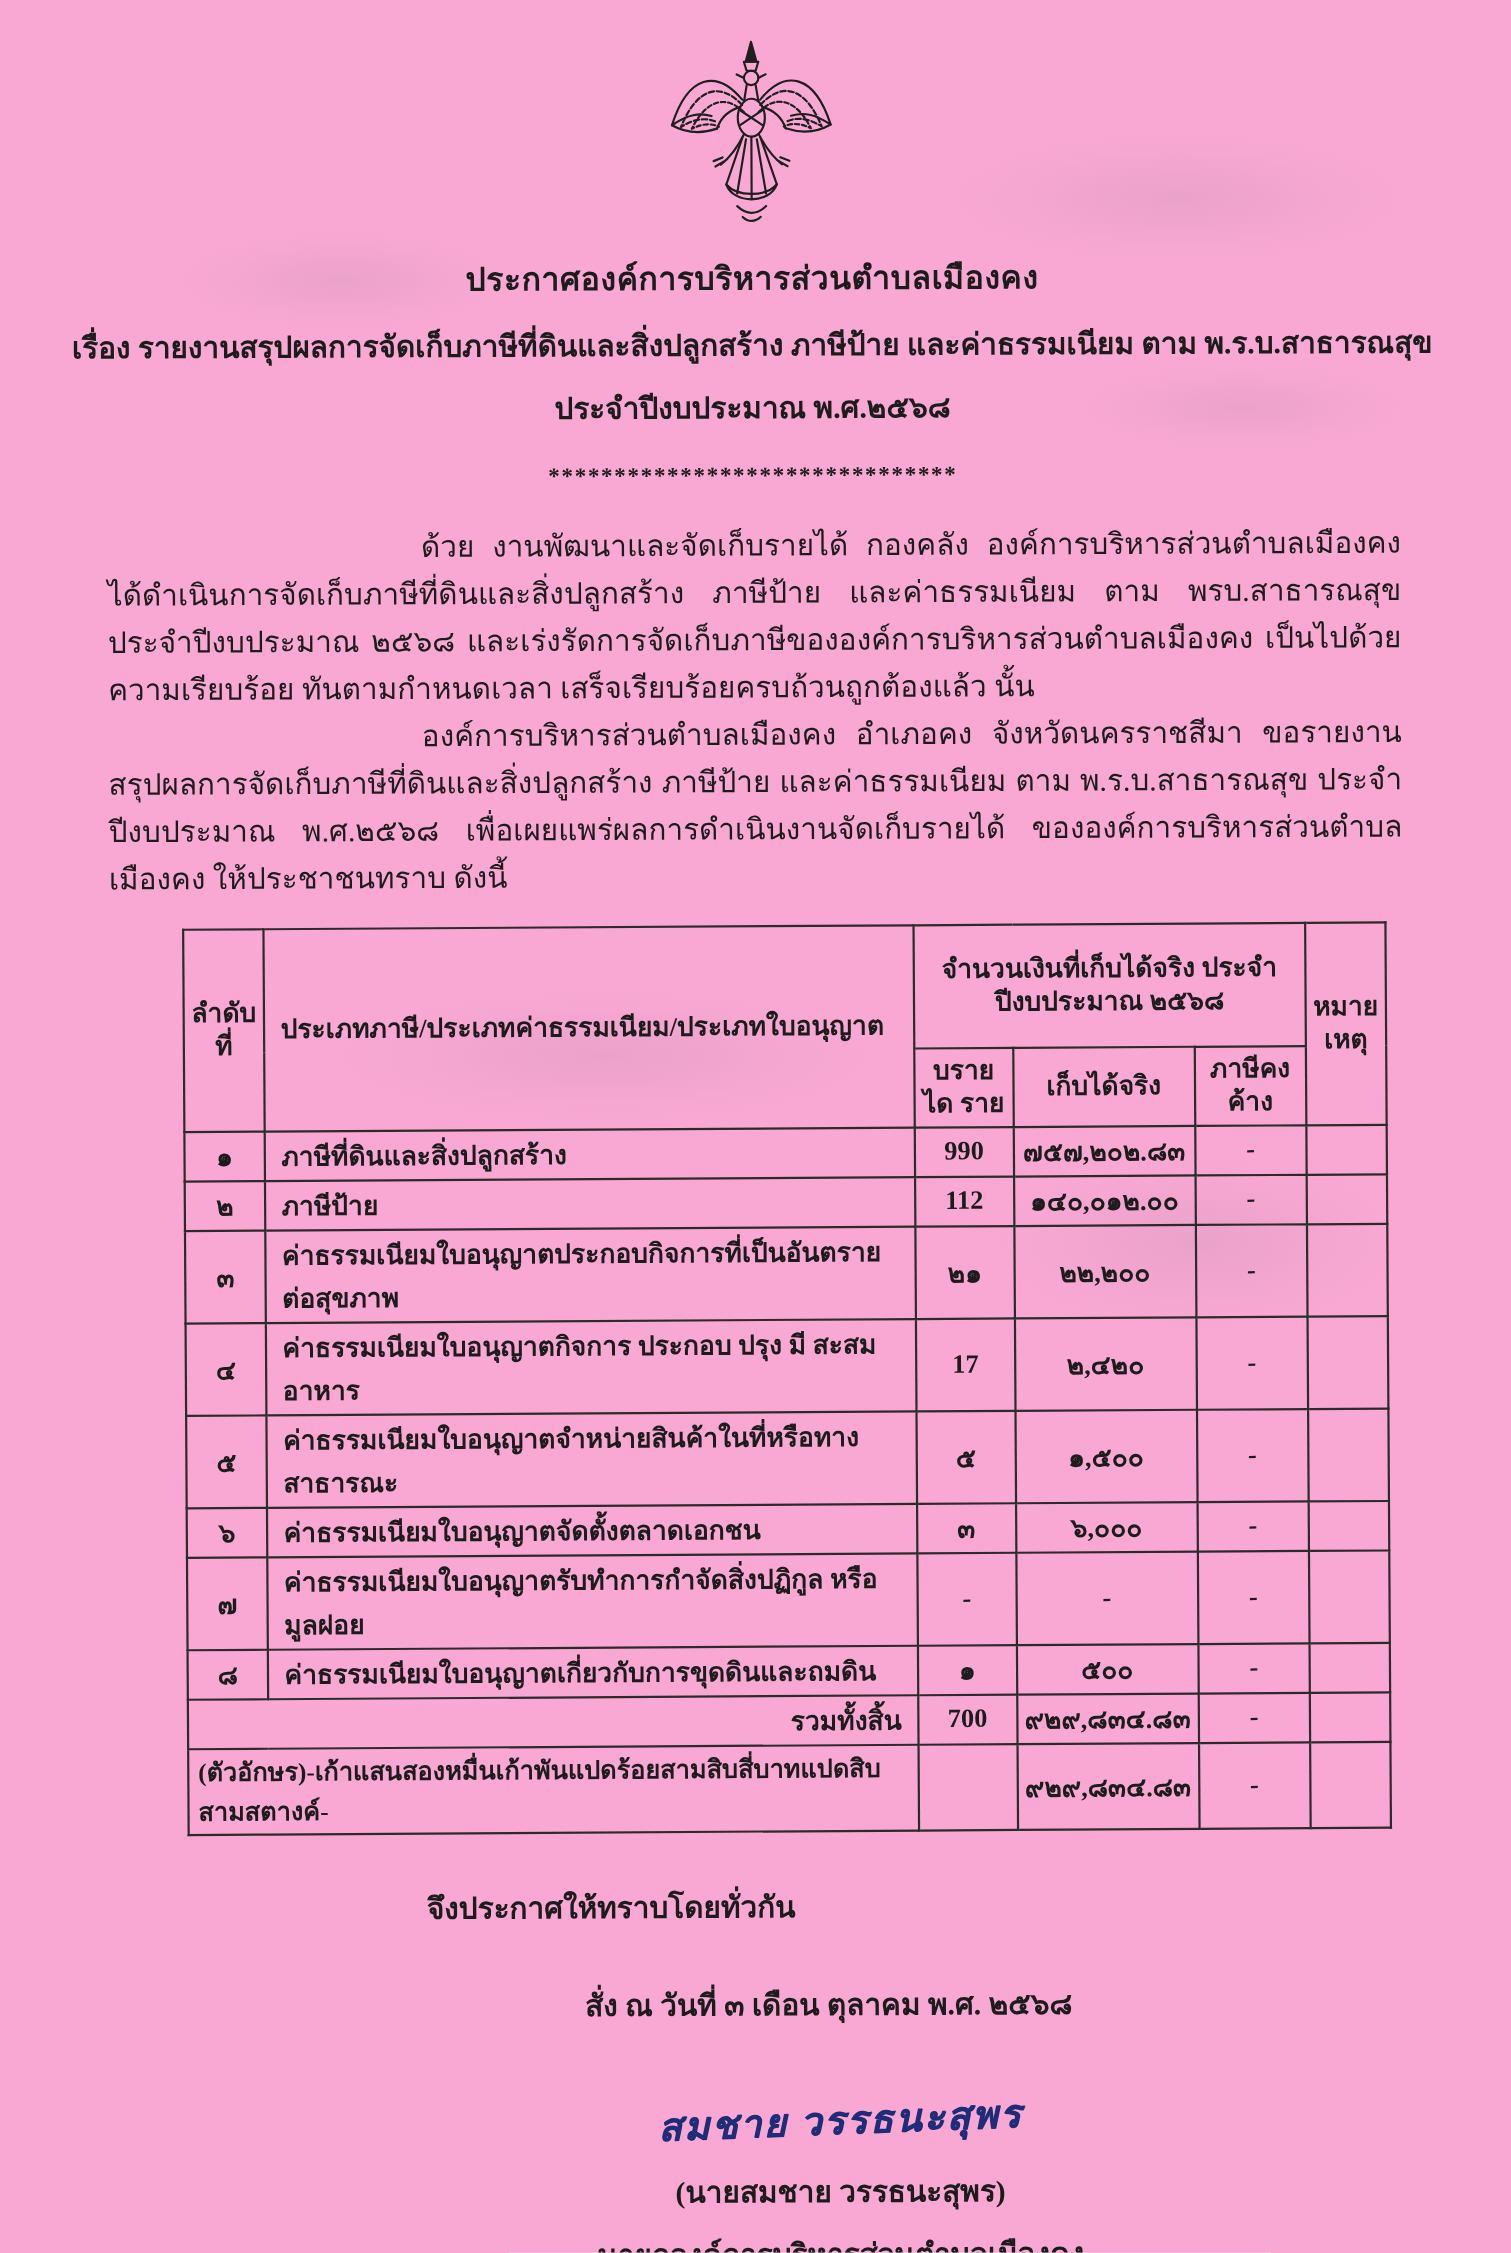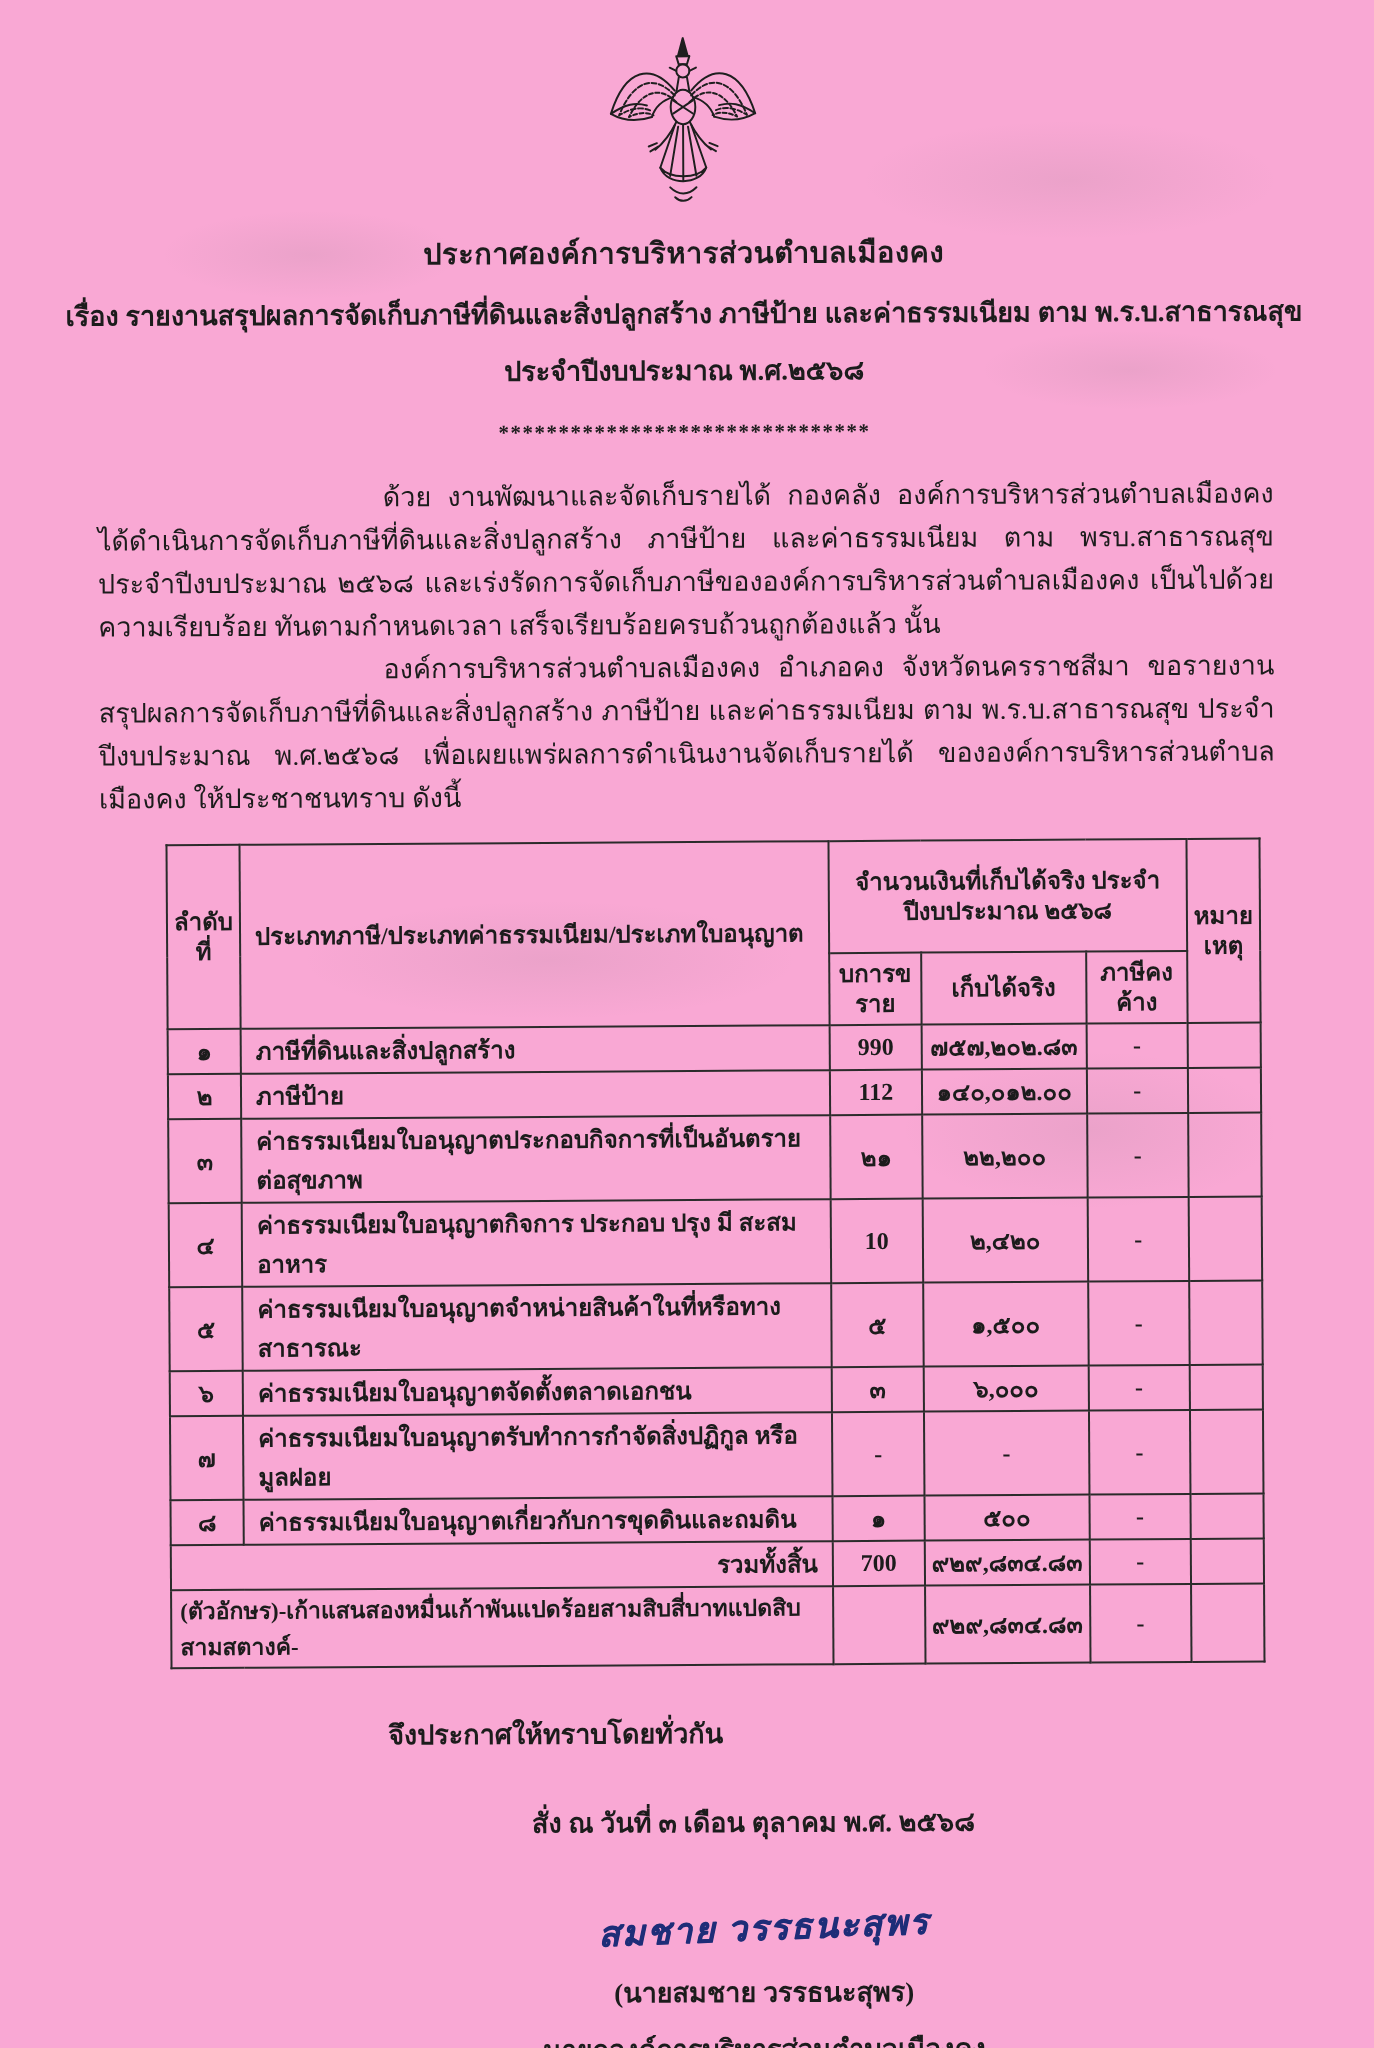--- a/index.html
+++ b/index.html
@@ -133,21 +133,21 @@
 
     <table class="report">
       <tbody>
         <tr class="header-main">
           <th class="h-no" rowspan="2">ลำดับ ที่</th>
           <th class="h-type" rowspan="2" style="text-align:left;padding-left:14px;">ประเภทภาษี/ประเภทค่าธรรมเนียม/ประเภทใบอนุญาต</th>
           <th colspan="3">จำนวนเงินที่เก็บได้จริง ประจำปีงบประมาณ ๒๕๖๘</th>
           <th class="h-remark" rowspan="2">หมาย เหตุ</th>
         </tr>
         <tr class="header-sub">
-          <th class="h-count">บการข ราย</th>
+          <th class="h-count">บรายได ราย</th>
           <th class="h-collected">เก็บได้จริง</th>
           <th class="h-outstanding">ภาษีคงค้าง</th>
         </tr>
 
         <tr class="data-row">
           <td>๑</td>
           <td class="row-type">ภาษีที่ดินและสิ่งปลูกสร้าง</td>
           <td>990</td>
           <td>๗๕๗,๒๐๒.๘๓</td>
           <td>-</td>
@@ -165,21 +165,21 @@
           <td>๓</td>
           <td class="row-type">ค่าธรรมเนียมใบอนุญาตประกอบกิจการที่เป็นอันตรายต่อสุขภาพ</td>
           <td>๒๑</td>
           <td>๒๒,๒๐๐</td>
           <td>-</td>
           <td></td>
         </tr>
         <tr class="data-row">
           <td>๔</td>
           <td class="row-type">ค่าธรรมเนียมใบอนุญาตกิจการ ประกอบ ปรุง มี สะสมอาหาร</td>
-          <td>10</td>
+          <td>17</td>
           <td>๒,๔๒๐</td>
           <td>-</td>
           <td></td>
         </tr>
         <tr class="data-row">
           <td>๕</td>
           <td class="row-type">ค่าธรรมเนียมใบอนุญาตจำหน่ายสินค้าในที่หรือทางสาธารณะ</td>
           <td>๕</td>
           <td>๑,๕๐๐</td>
           <td>-</td>

